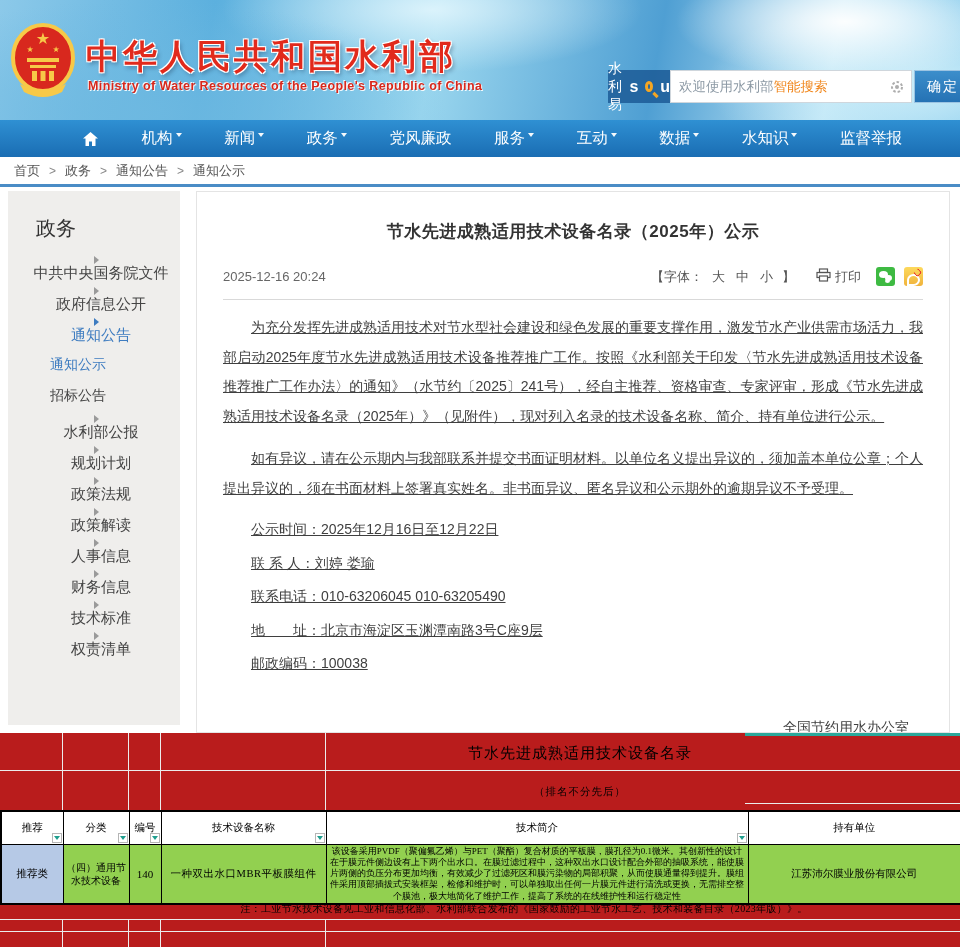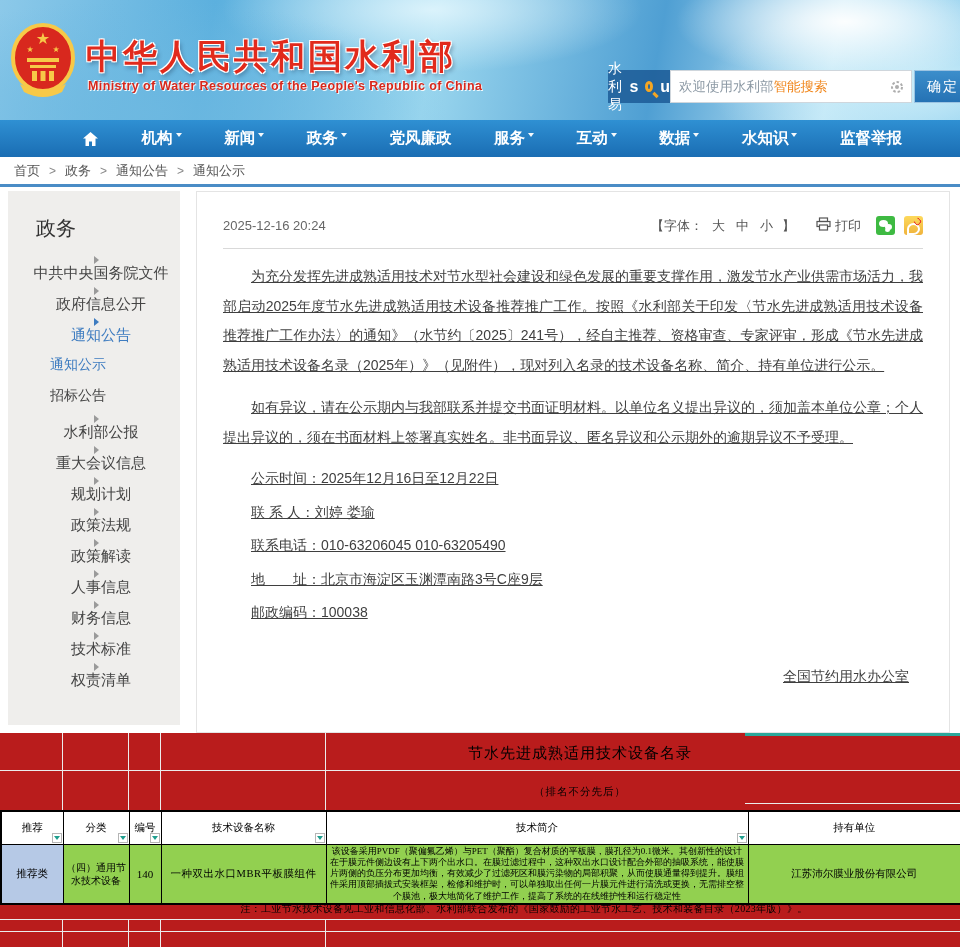--- a/index.html
+++ b/index.html
@@ -35,21 +35,21 @@
   .ph-gray { color:#8d9aa5; } .ph-orange { color:#f08519; }
   .gear { position:absolute; right:7px; top:9px; }
   .search-btn { width:58px; margin-left:2px; background:linear-gradient(#3c8ecb,#2572b4);
     color:#fff; border:1px solid #9cc4e2; font-size:14px; display:flex; align-items:center;
     justify-content:center; letter-spacing:2px; }
 
   
   .nav { width:960px; height:37px; background:linear-gradient(#2f90d3,#1a6db3);
     display:flex; align-items:center; justify-content:space-between;
     padding:0 58px 0 82px; }
-  .nav a { color:#fff; font-size:15.5px; font-weight:bold; text-decoration:none;
+  .nav a { color:#fff; font-size:15.5px; font-weight:normal; text-decoration:none;
     display:flex; align-items:center; cursor:pointer; }
   .caret { display:inline-block; width:0; height:0; border-left:3.5px solid transparent;
     border-right:3.5px solid transparent; border-top:4px solid #fff; margin:-8px 0 0 3px; opacity:.95; }
 
   
   .crumbs { width:960px; height:30px; display:flex; align-items:center; gap:9px;
     padding-left:14px; font-size:13px; color:#555; border-bottom:3px solid #4a8cc6; background:#fff; }
   .crumbs .sep { color:#888; font-size:12px; }
   .crumbs a { color:#555; text-decoration:none; cursor:pointer; }
 
@@ -231,24 +231,20 @@
         <span>通知公告</span>
       </div>
     <div class="side-sub active">通知公示</div>
     <div class="side-sub">招标公告</div>
     <div class="side-item" style="margin-top:4px">
         <span class="tri"></span>
         <span>水利部公报</span>
       </div>
     <div class="side-item">
         <span class="tri"></span>
-        <span>重大会议信息</span>
-      </div>
-    <div class="side-item">
-        <span class="tri"></span>
         <span>规划计划</span>
       </div>
     <div class="side-item">
         <span class="tri"></span>
         <span>政策法规</span>
       </div>
     <div class="side-item">
         <span class="tri"></span>
         <span>政策解读</span>
       </div>
@@ -264,20 +260,21 @@
         <span class="tri"></span>
         <span>技术标准</span>
       </div>
     <div class="side-item">
         <span class="tri"></span>
         <span>权责清单</span>
       </div>
   </div>
 
   <div class="content">
+    <div class="art-title">节水先进成熟适用技术设备名录（2025年）公示</div>
     <div class="meta">
       <span>2025-12-16 20:24</span>
       <span class="meta-right">
         <span>【字体：</span>
         <span class="fs-opt">大</span>
         <span class="fs-opt">中</span>
         <span class="fs-opt">小</span>
         <span>】</span>
         <span class="print">
           <svg width="15" height="14" viewBox="0 0 15 14">

